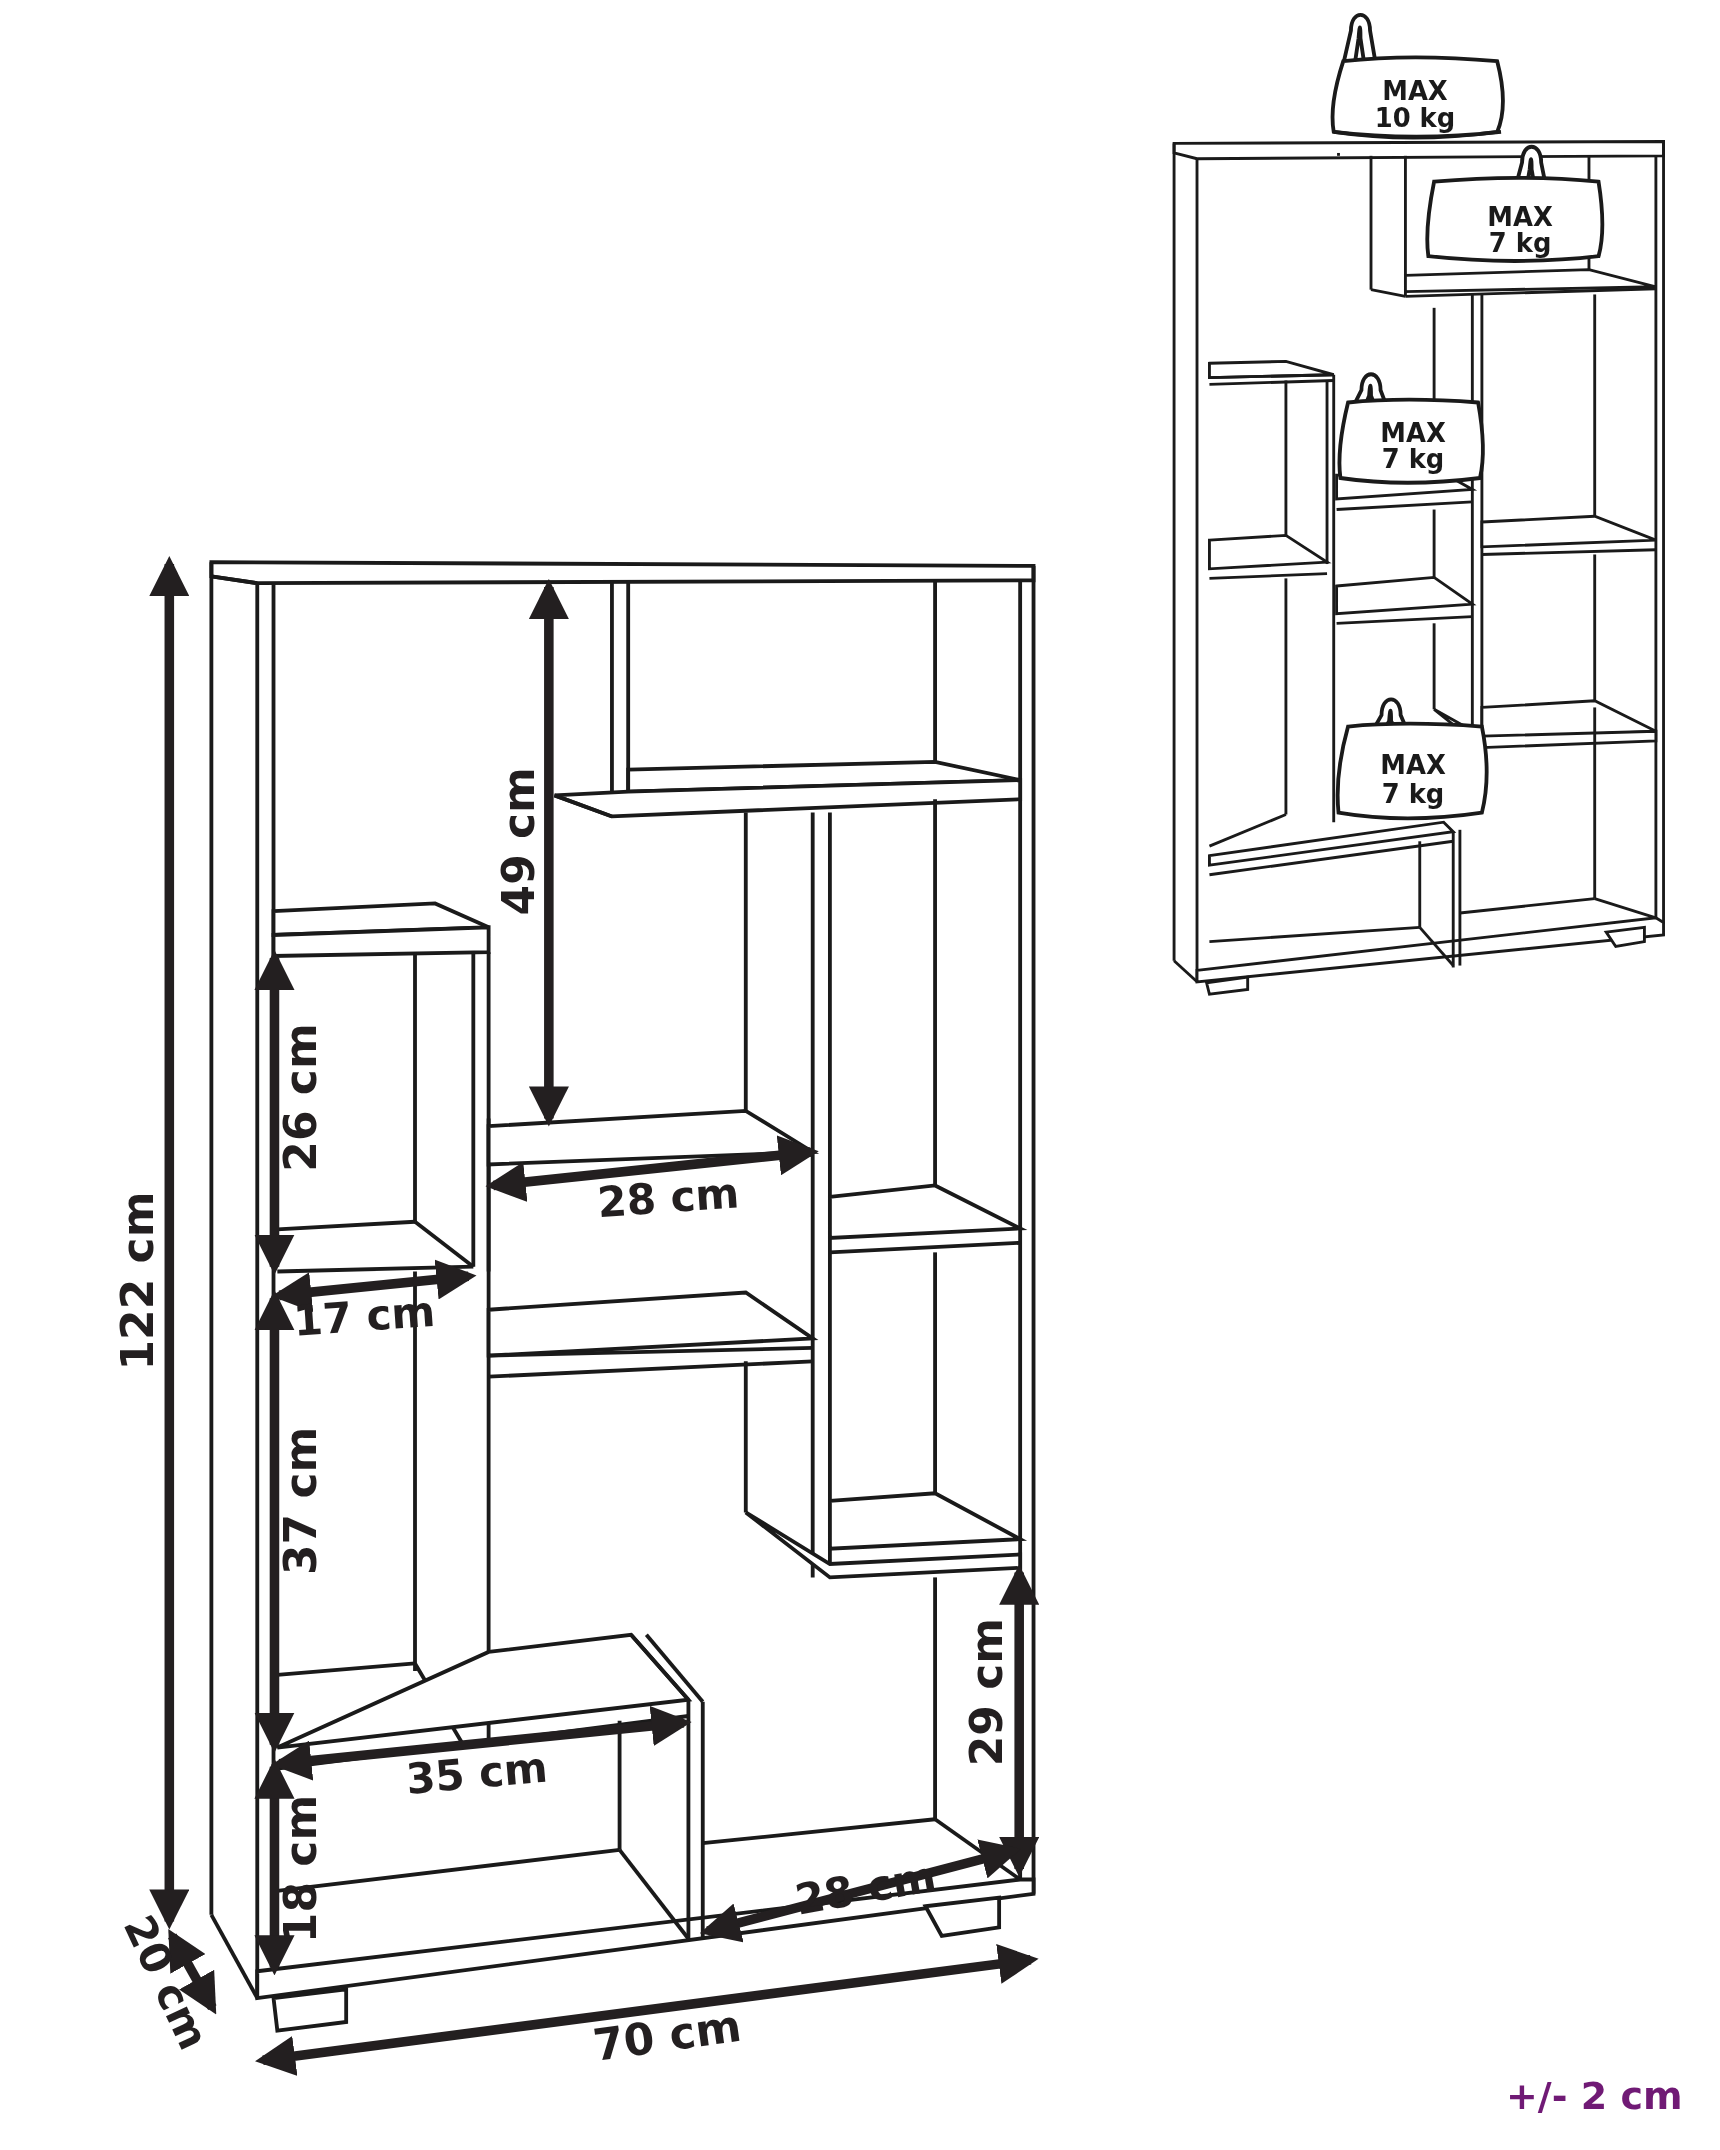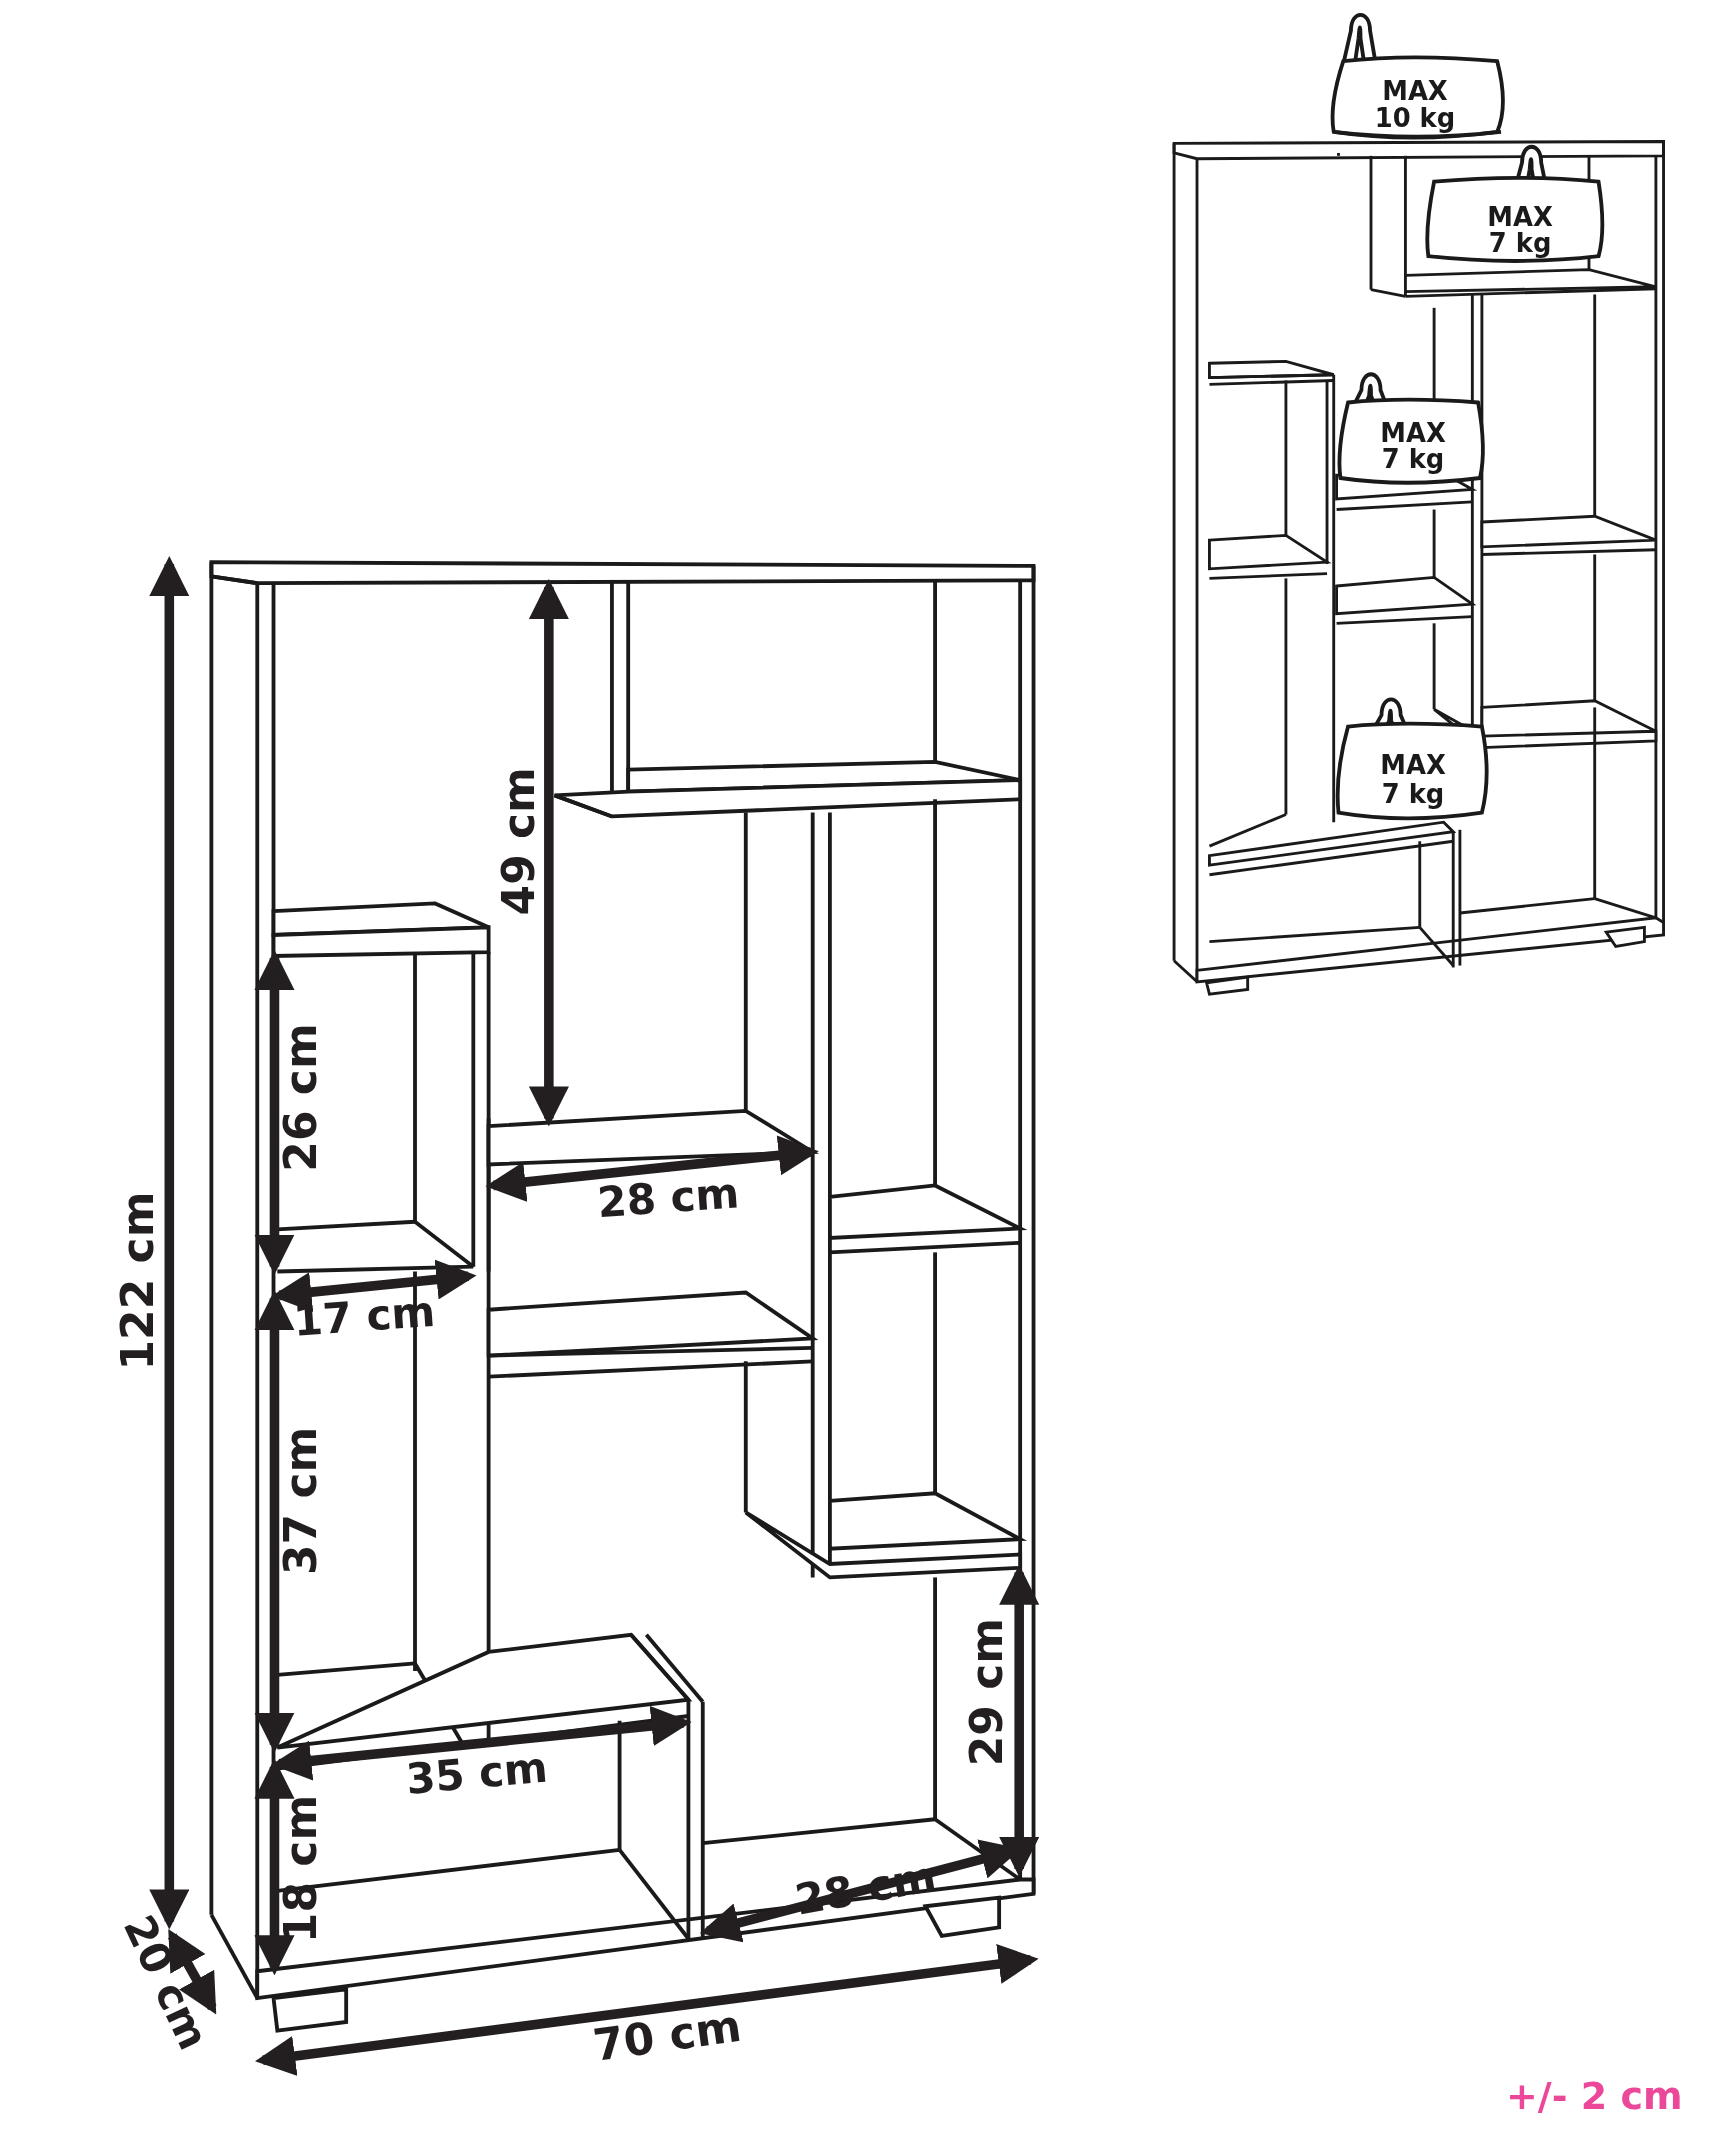--- a/index.html
+++ b/index.html
@@ -7,21 +7,21 @@
   svg { position: absolute; left: 0; top: 0; }
   .ln { stroke: #1a1a1a; stroke-width: 4; fill: none; stroke-linejoin: miter; }
   .ln-thin { stroke: #1a1a1a; stroke-width: 3; fill: none; }
   .fill-w { fill: #ffffff; }
   .dim { stroke: #231f20; stroke-width: 10; fill: none; }
   .arrow { fill: #231f20; }
   .lbl { font-family: "DejaVu Sans", sans-serif; font-weight: bold; fill: #231f20; }
   .weight-body { fill: #ffffff; stroke: #1a1a1a; stroke-width: 4; }
   .weight-txt { font-family: "DejaVu Sans", sans-serif; font-weight: bold; fill: #1a1a1a; }
   .tol { position: absolute; left: 1506px; top: 2074px; font-family: "DejaVu Sans", sans-serif;
-         font-weight: bold; font-size: 38px; color: #ec4899; }
+         font-weight: bold; font-size: 38px; color: #701a75; }
 </style>
 </head>
 <body>
 
 <svg width="1721" height="2151" viewBox="0 0 1800 2250">
   <defs>
     <marker id="ah" viewBox="0 0 10 10" refX="8" refY="5" markerWidth="4.2" markerHeight="4.2" orient="auto-start-reverse">
       <path d="M0,0 L10,5 L0,10 z" class="arrow"></path>
     </marker>
   </defs>

